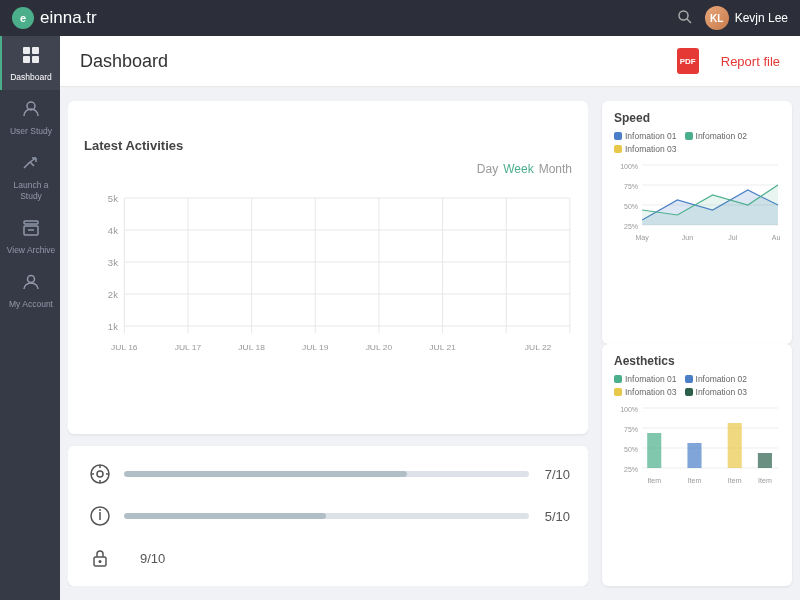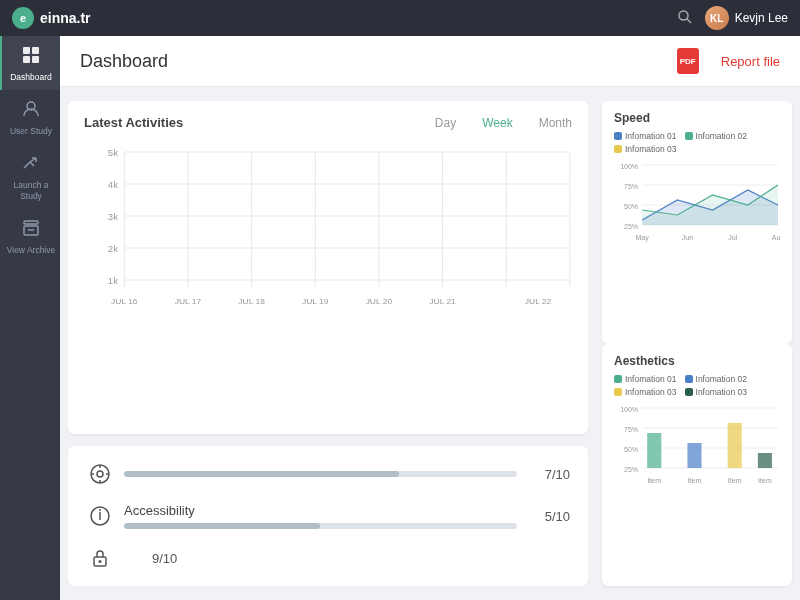--- a/index.html
+++ b/index.html
@@ -27,22 +27,22 @@
       border-radius: 50%;
       display: flex;
       align-items: center;
       justify-content: center;
       color: white;
       font-size: 11px;
       font-weight: bold;
     }
     .logo-text {
       color: white;
-      font-size: 14px;
-      font-weight: 700;
+      font-size: 17px;
+      font-weight: 400;
     }
     .nav-right {
       display: flex;
       align-items: center;
       gap: 12px;
     }
     .search-icon-btn {
       color: #aaa;
       font-size: 14px;
       cursor: pointer;
@@ -187,21 +187,22 @@
       justify-content: space-between;
       margin-bottom: 12px;
     }
     .chart-title {
       font-size: 13px;
       font-weight: 600;
       color: #444;
     }
     .chart-tabs {
       display: flex;
-      gap: 26px;
+      gap: 5px;
+      margin-top: 47px;
     }
     .chart-tab {
       font-size: 12px;
       color: #999;
       cursor: pointer;
     }
     .chart-tab.active {
       color: #4caf8c;
       font-weight: 400;
     }
@@ -252,21 +253,21 @@
       overflow: hidden;
     }
     .metric-bar-fill {
       height: 100%;
       border-radius: 3px;
       background: #b0bec5;
     }
     .metric-score {
       font-size: 13px;
       color: #555;
-      margin-left: 28px;
+      margin-left: 16px;
       font-weight: 500;
       white-space: nowrap;
     }
 
     
     .right-panel {
       width: 190px;
       display: flex;
       flex-direction: column;
       gap: 0;
@@ -365,20 +366,29 @@
     <div class="sidebar-item">
       <span class="sidebar-icon">
         <svg width="18" height="18" viewBox="0 0 18 18" fill="none">
           <rect x="2" y="2" width="14" height="3" rx="1" stroke="#9098a9" stroke-width="1.5"></rect>
           <rect x="2" y="7" width="14" height="9" rx="1" stroke="#9098a9" stroke-width="1.5"></rect>
           <line x1="6" y1="11" x2="12" y2="11" stroke="#9098a9" stroke-width="1.5"></line>
         </svg>
       </span>
       <span class="sidebar-label">View Archive</span>
     </div>
+    <div class="sidebar-item">
+      <span class="sidebar-icon">
+        <svg width="18" height="18" viewBox="0 0 18 18" fill="none">
+          <circle cx="9" cy="6" r="3.5" stroke="#9098a9" stroke-width="1.5"></circle>
+          <path d="M2 16c0-3.314 3.134-6 7-6s7 2.686 7 6" stroke="#9098a9" stroke-width="1.5"></path>
+        </svg>
+      </span>
+      <span class="sidebar-label">My Account</span>
+    </div>
   </div>
 
   <div class="content-area">
 
     <div class="page-header">
       <span class="page-title">Dashboard</span>
       <div class="report-btn">
         <div class="pdf-icon">PDF</div>
         <span>Report file</span>
       </div>
@@ -455,21 +465,20 @@
 
           <div class="metric-row">
             <div class="metric-icon">
               <svg width="22" height="22" viewBox="0 0 22 22" fill="none">
                 <circle cx="11" cy="11" r="9" stroke="#555" stroke-width="1.5"></circle>
                 <line x1="11" y1="7" x2="11" y2="15" stroke="#555" stroke-width="1.5"></line>
                 <circle cx="11" cy="5" r="1" fill="#555"></circle>
               </svg>
             </div>
             <div class="metric-info">
-              <div class="metric-label">Accessibility</div>
               <div class="metric-bar-bg">
                 <div class="metric-bar-fill" style="width: 50%"></div>
               </div>
             </div>
             <div class="metric-score">5/10</div>
           </div>
 
           <div class="metric-row">
             <div class="metric-icon">
               <svg width="22" height="22" viewBox="0 0 22 22" fill="none">

